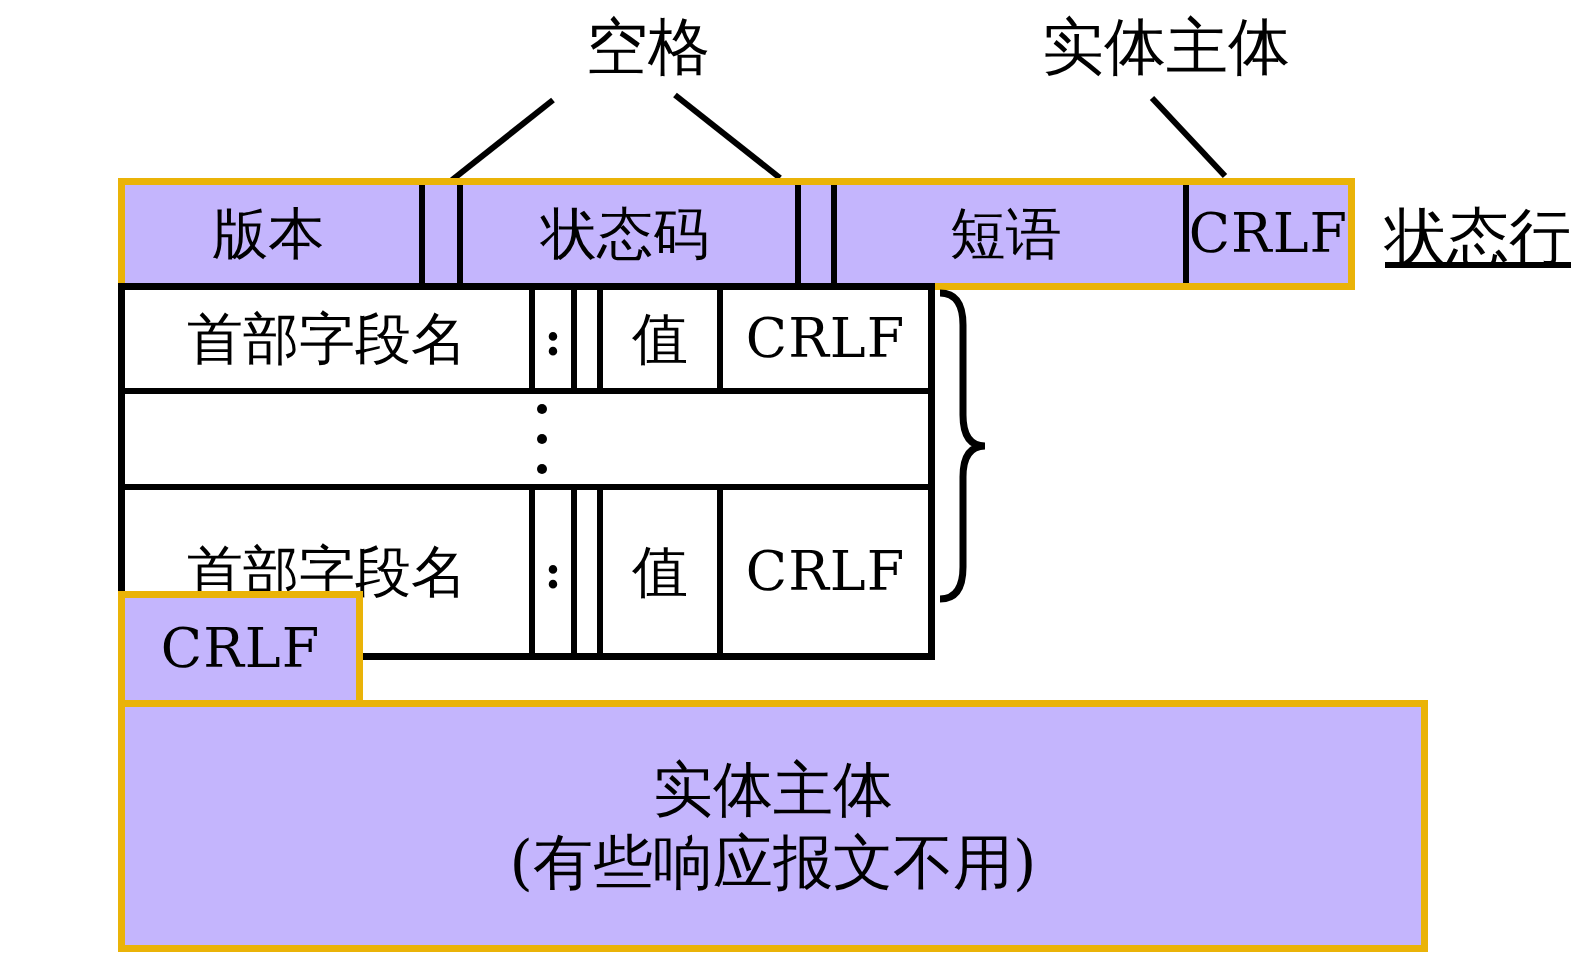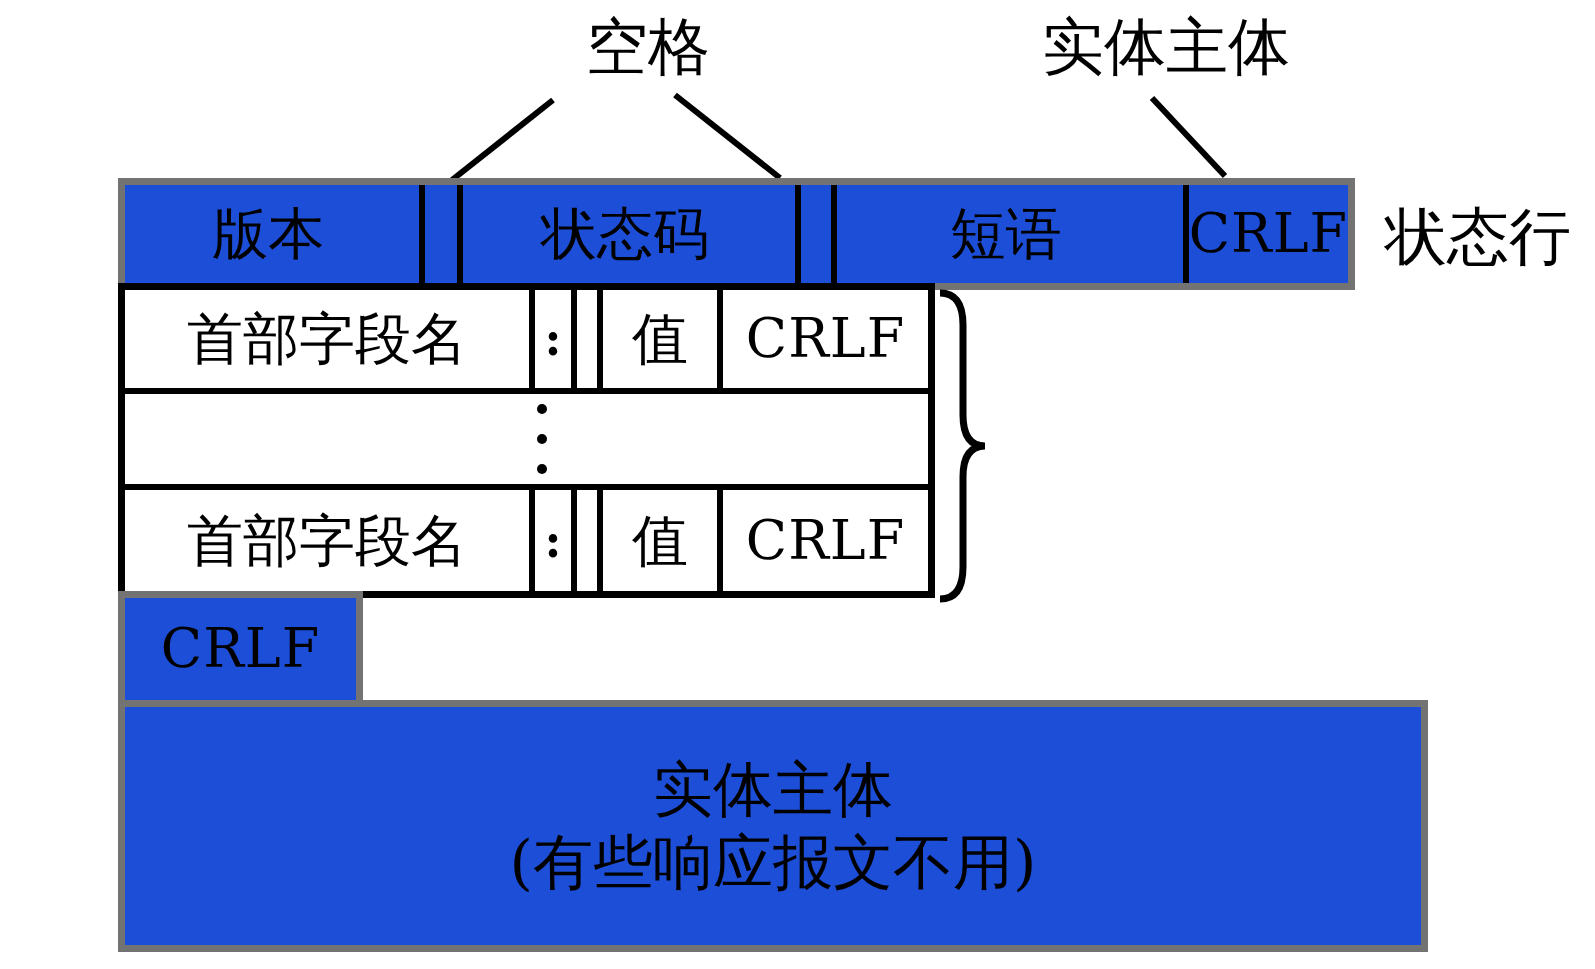--- a/index.html
+++ b/index.html
@@ -8,32 +8,32 @@
     font-family:"DejaVu Serif","Liberation Serif",serif;color:#000;
   }
   .abs{position:absolute;}
   .toplabel{font-size:62px;line-height:1;white-space:nowrap;}
   .sidelabel{font-size:62px;line-height:1;white-space:nowrap;}
   svg.overlay{position:absolute;left:0;top:0;pointer-events:none;}
 
   
   .rowbox{
     position:absolute;display:flex;box-sizing:border-box;
-    border:7px solid #737373;background:#1d4ed8;gap:8px;
+    border:7px solid #eab308;background:#c4b5fd;gap:8px;
   }
   .cell{
     display:flex;align-items:center;justify-content:center;
     box-sizing:border-box;font-size:56px;line-height:1;white-space:nowrap;
   }
   .cell.bl{border-left:6px solid #000;}
   .latin{font-size:54px;letter-spacing:1px;}
 
   
   .hsection{
-    position:absolute;left:118px;top:283px;width:817px;height:315px;
+    position:absolute;left:118px;top:283px;width:817px;height:377px;
     box-sizing:border-box;border:7px solid #000;display:flex;flex-direction:column;background:#fff;
   }
   .hrow{display:flex;box-sizing:border-box;}
   .hrow.bt{border-top:6px solid #000;}
   .colon{font-weight:bold;font-size:46px;}
 
   .vdots{display:flex;flex-direction:column;align-items:center;justify-content:center;height:100%;}
   .vdots .dot{width:10px;height:10px;border-radius:50%;background:#000;margin:10px 0;}
 
   .entity-text{
@@ -57,21 +57,21 @@
   </svg>
 
   <div class="rowbox" style="left:118px;top:178px;width:1237px;height:112px;">
     <div class="cell" style="width:310px;">版本</div>
     <div class="cell bl" style="width:32px;"></div>
     <div class="cell bl" style="width:356px;">状态码</div>
     <div class="cell bl" style="width:30px;"></div>
     <div class="cell bl" style="width:372px;">短语</div>
     <div class="cell bl latin" style="flex:1;">CRLF</div>
   </div>
-  <div class="abs sidelabel" style="left:1385px;top:206px;">状态行</div>
+  <div class="abs sidelabel" style="left:1385px;top:206px;text-decoration:underline;">状态行</div>
 
   <div class="hsection">
 
     <div class="hrow" style="height:98px;">
       <div class="cell" style="width:404px;">首部字段名</div>
       <div class="cell bl colon" style="width:42px;">:</div>
       <div class="cell bl" style="width:26px;"></div>
       <div class="cell bl" style="width:120px;">值</div>
       <div class="cell bl latin" style="flex:1;">CRLF</div>
     </div>

